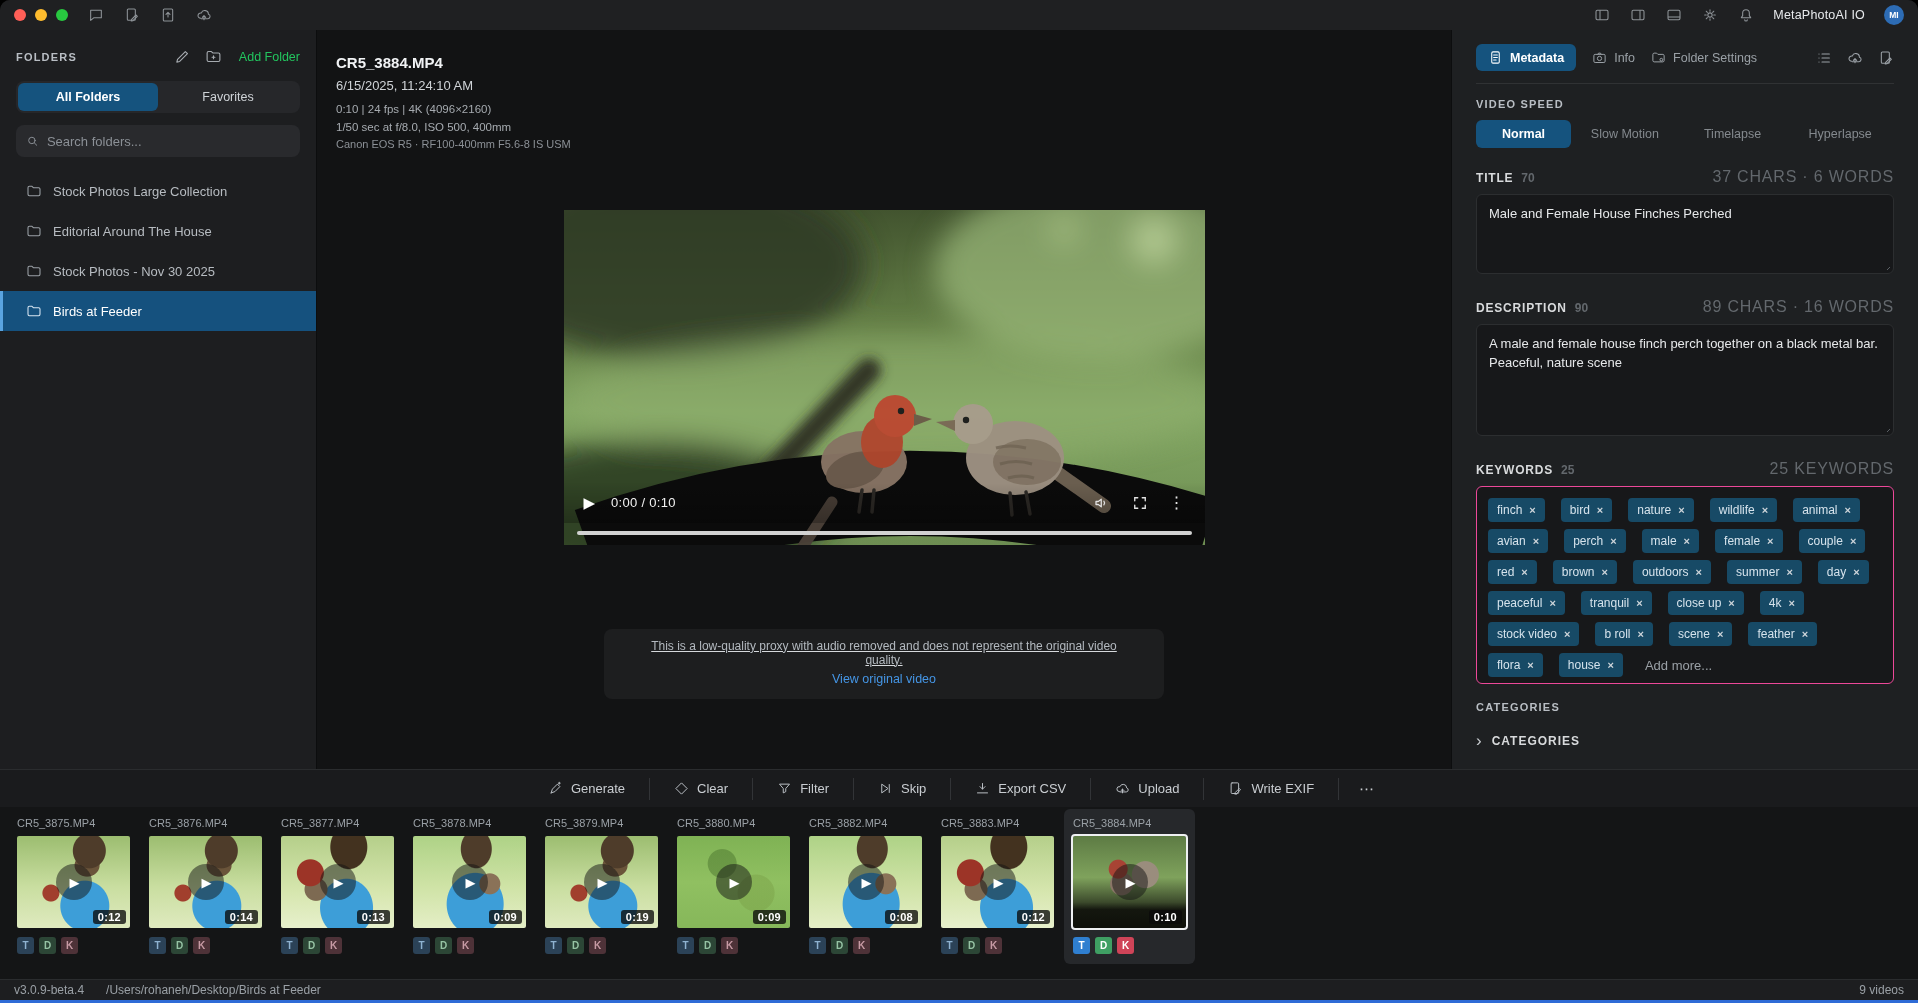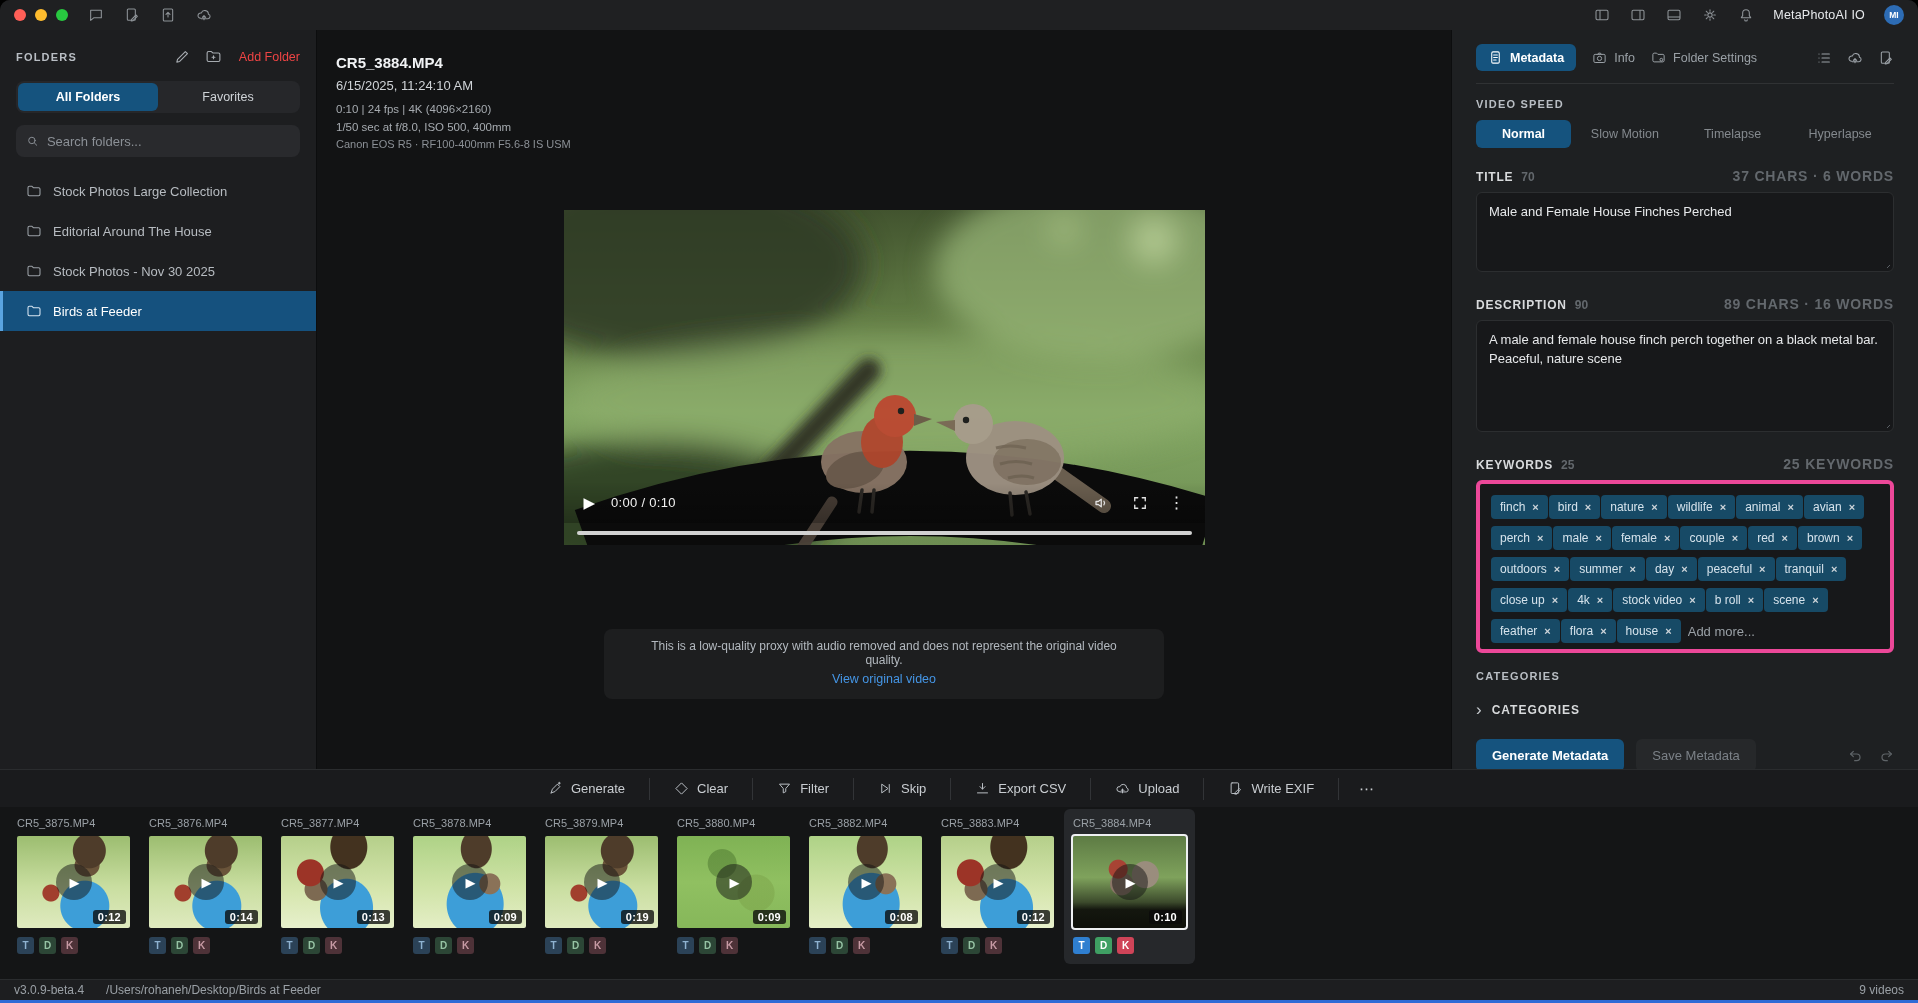--- a/index.html
+++ b/index.html
@@ -18,21 +18,21 @@
 
   
   .content { flex:1 1 auto; min-height:0; display:flex; }
 
   
   .sidebar { width:317px; flex:0 0 317px; background:#1d1e20; border-right:1px solid #0c0d0e; padding:18px 16px 0; }
   .sb-head { display:flex; align-items:center; gap:14px; }
   .sb-title { font-size:11px; font-weight:bold; letter-spacing:1.2px; color:#b9bec4; margin-right:auto; }
   .sb-ic { color:#a6abb0; width:17px; height:17px; }
   .sb-ic svg { width:17px; height:17px; }
-  .add-folder { display:flex; align-items:center; gap:17px; color:#ef4444; font-size:12.5px; cursor:default; }
+  .add-folder { display:flex; align-items:center; gap:17px; color:#22c55e; font-size:12.5px; cursor:default; }
   .seg { margin-top:16px; display:flex; background:#26272a; border-radius:8px; padding:2px; }
   .seg-btn { flex:1; text-align:center; font-size:12.5px; padding:7px 0; border-radius:6px; color:#cfd3d7; }
   .seg-btn.active { background:#15537e; color:#fff; font-weight:bold; }
   .search { margin-top:12px; background:#292a2d; border-radius:8px; height:32px; display:flex; align-items:center; gap:8px; padding:0 10px; color:#8b9096; }
   .search svg { width:14px; height:14px; }
   .search input { background:transparent; border:none; outline:none; color:#c9cdd1; font-size:13px; width:100%; font-family:inherit; }
   .search input::placeholder { color:#8b9096; }
   .folders { margin-top:14px; margin-left:-16px; margin-right:-16px; }
   .folder { height:40px; display:flex; align-items:center; gap:11px; padding:0 16px 0 26px; color:#b7bcc1; font-size:13px; }
   .folder svg { width:16px; height:16px; flex:0 0 16px; color:#9aa0a6; }
@@ -50,47 +50,47 @@
   .player { margin-top:60px; width:641px; height:335px; position:relative; background:#000; flex:0 0 auto; }
   .player svg.scene { position:absolute; inset:0; width:100%; height:100%; }
   .controls { position:absolute; left:0; right:0; bottom:22px; height:40px; display:flex; align-items:center; padding:0 20px; gap:16px; color:#f0f0f0; background:linear-gradient(180deg, rgba(0,0,0,0) 0%, rgba(0,0,0,.25) 100%); }
   .play-btn { font-size:15px; color:#fff; }
   .time { font-size:13px; color:#f2f2f2; letter-spacing:.3px; }
   .ctl-right { margin-left:auto; display:flex; align-items:center; gap:20px; }
   .ctl-right svg { width:18px; height:18px; color:#e4e4e4; }
   .kebab { font-size:16px; color:#e4e4e4; line-height:1; }
   .progress { position:absolute; left:13px; right:13px; bottom:10px; height:4px; background:#d2d2d2; border-radius:2px; }
 
-  .proxy { margin-top:84px; background:#1d1e1f; border-radius:8px; padding:10px 28px 12px; text-align:center; max-width:560px; }
+  .proxy { margin-top:84px; background:#1d1e1f; border-radius:8px; padding:10px 28px 12px; text-align:center; max-width:560px;text-decoration:underline; }
   .proxy-msg { font-size:12px; color:#b3b9bf; }
   .proxy-link { display:inline-block; margin-top:5px; font-size:12.5px; color:#4596e6; }
 
   
   .panel { width:467px; flex:0 0 467px; background:#1e2022; border-left:1px solid #0c0d0e; padding:14px 24px 0; }
   .p-tabs { display:flex; align-items:center; gap:16px; padding-bottom:12px; border-bottom:1px solid #303234; }
   .p-tab { display:flex; align-items:center; gap:7px; color:#9aa0a6; font-size:12.5px; }
   .p-tab svg { width:15px; height:15px; }
   .p-tab.active { background:#15537e; color:#fff; border-radius:6px; padding:6px 12px; font-weight:bold; }
   .p-tab-icons { margin-left:auto; display:flex; gap:15px; color:#9aa0a6; }
   .p-tab-icons svg { width:16px; height:16px; }
   .sec-label { font-size:11px; font-weight:bold; letter-spacing:1.2px; color:#b9bec4; }
   .vs { margin-top:14px; }
   .speed-row { margin-top:10px; display:flex; align-items:center; }
   .speed-pill { background:#15537e; color:#fff; font-size:12.5px; font-weight:bold; border-radius:6px; padding:7px 26px; }
   .speed-opt { flex:1; text-align:center; font-size:12.5px; color:#84898e; }
   .field { margin-top:20px; }
   .field-head { display:flex; align-items:baseline; gap:8px; }
   .f-label { font-size:12px; font-weight:bold; letter-spacing:.8px; color:#d8dadc; }
   .f-limit { font-size:12px; font-weight:bold; color:#63686d; }
-  .f-counter { margin-left:auto; font-size:14px; font-weight:bold; letter-spacing:.8px; color:#63686d; }
+  .f-counter { margin-left:auto; font-size:16px; font-weight:normal; letter-spacing:.8px; color:#63686d; }
   .f-box { margin-top:8px; width:100%; background:#17181a; border:1px solid #2c2e30; border-radius:6px; color:#e6e8ea; font-size:13px; font-family:inherit; padding:10px 12px; resize:none; outline:none; line-height:1.45;
            background-image:linear-gradient(135deg, transparent 0 74%, #5a5f64 74% 77%, transparent 77% 84%, #5a5f64 84% 87%, transparent 87%); background-size:11px 11px; background-repeat:no-repeat; background-position:bottom 3px right 3px; }
   .f-box.title-box { height:80px; }
   .f-box.desc-box { height:112px; }
-  .kw-box { margin-top:8px; background:#17181a; border:4px solid #ec4899; border-radius:6px; padding:11px 11px 6px; display:flex; flex-wrap:wrap; gap:7px 1px; align-items:center; min-height:150px; align-content:flex-start; }
+  .kw-box { margin-top:8px; background:#17181a; border:1px solid #ec4899; border-radius:6px; padding:11px 11px 6px; display:flex; flex-wrap:wrap; gap:7px 16px; align-items:center; min-height:150px; align-content:flex-start; }
   .chip { background:#174a66; border-radius:4px; padding:5px 9px; display:inline-flex; align-items:center; gap:7px; font-size:12px; color:#d6e3ec; }
   .chip .x { font-size:11px; font-weight:bold; color:#cfd6db; }
   .kw-add { background:transparent; border:none; outline:none; color:#c9cdd1; font-size:13px; font-family:inherit; width:110px; padding:4px 6px; }
   .kw-add::placeholder { color:#9aa0a6; }
   .cats { margin-top:17px; }
   .coll { margin-top:19px; display:flex; align-items:center; gap:10px; }
   .coll-chev { color:#c8ccd0; font-size:17px; line-height:1; }
   .coll-label { font-size:12px; font-weight:bold; letter-spacing:1px; color:#d8dadc; }
   .p-actions { margin-top:21px; display:flex; align-items:center; gap:12px; }
   .btn-primary { background:#15537e; color:#fff; border:none; border-radius:6px; font-size:13px; font-weight:bold; padding:9px 16px; font-family:inherit; }

